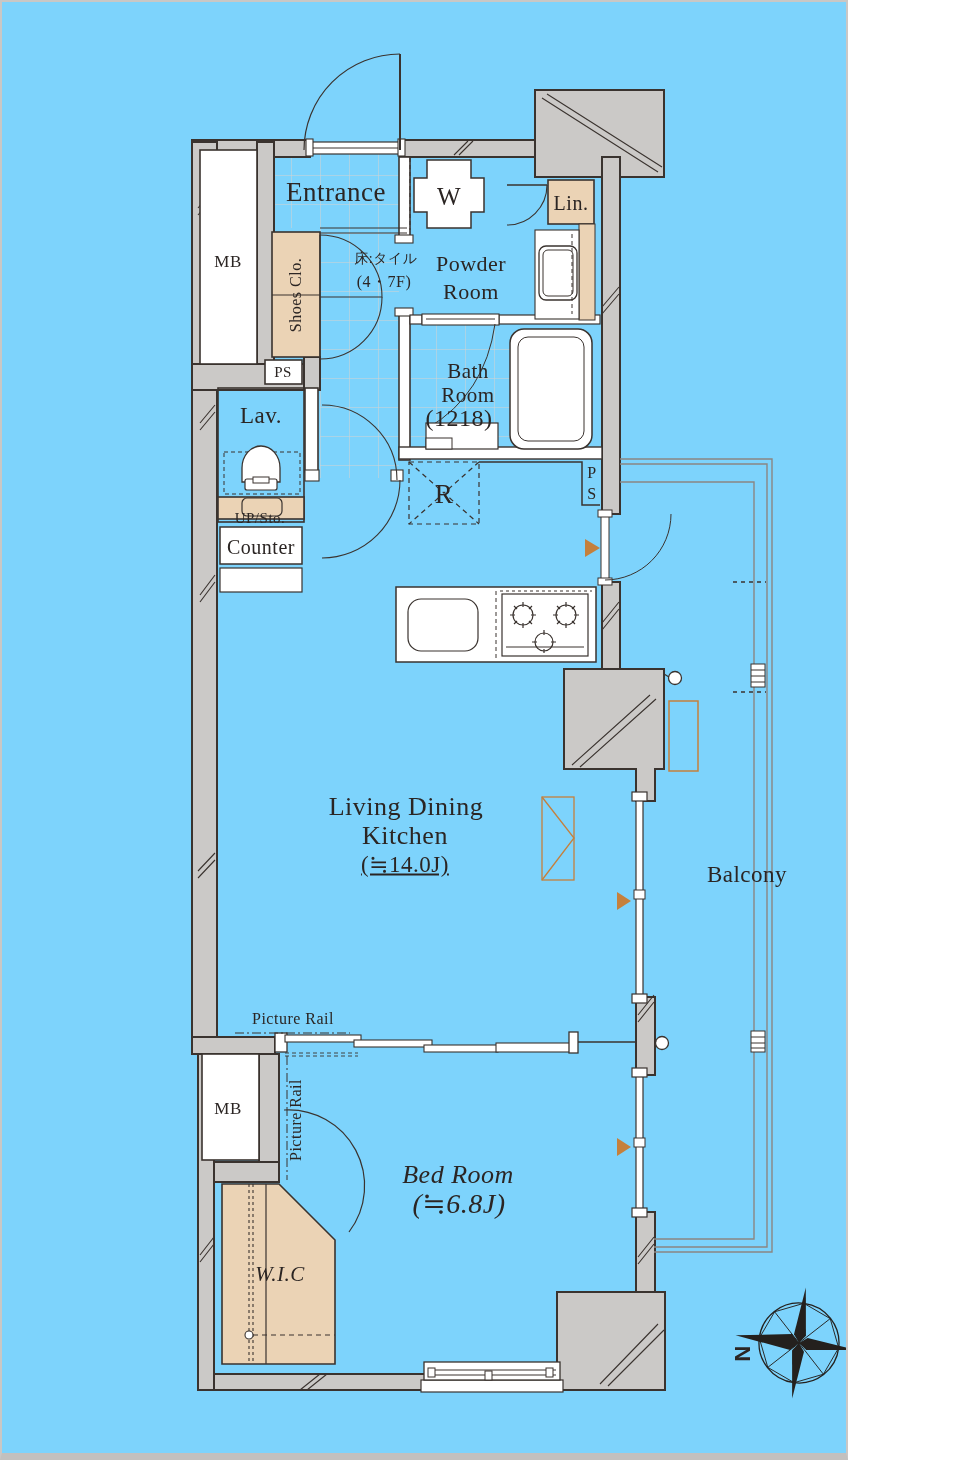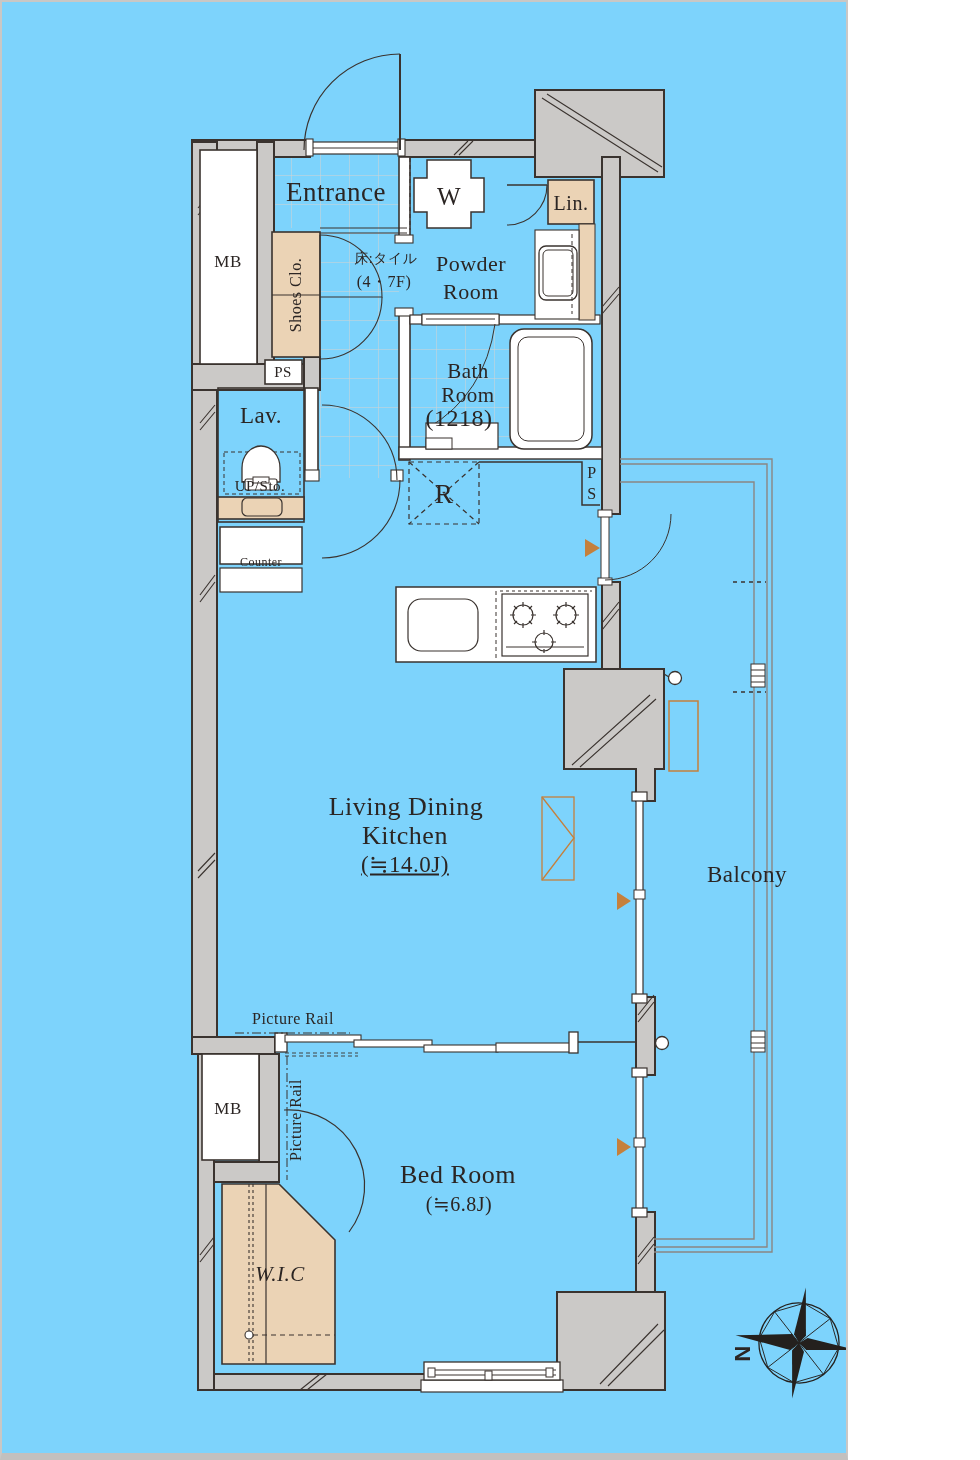--- a/index.html
+++ b/index.html
@@ -288,30 +288,30 @@
   <div class="lbl" style="left:384px;top:257px;font-size:14px;">床:タイル</div>
   <div class="lbl" style="left:382px;top:280px;font-size:16px;">(4・7F)</div>
   <div class="lbl" style="left:447px;top:194px;font-size:25px;">W</div>
   <div class="lbl" style="left:469px;top:262px;font-size:22px;">Powder</div>
   <div class="lbl" style="left:469px;top:290px;font-size:22px;">Room</div>
   <div class="lbl" style="left:569px;top:201px;font-size:20px;">Lin.</div>
   <div class="lbl" style="left:466px;top:369px;font-size:21px;">Bath</div>
   <div class="lbl" style="left:466px;top:393px;font-size:21px;">Room</div>
   <div class="lbl" style="left:457px;top:416px;font-size:24px;">(1218)</div>
   <div class="lbl" style="left:259px;top:413px;font-size:23px;text-align:center;">Lav.</div>
-  <div class="lbl" style="left:258px;top:484px;font-size:15px;text-align:center;">UP/Sto.</div>
-  <div class="lbl" style="left:259px;top:560px;font-size:12px;">Counter</div>
+  <div class="lbl" style="left:258px;top:516px;font-size:15px;text-align:center;">UP/Sto.</div>
+  <div class="lbl" style="left:259px;top:545px;font-size:20px;">Counter</div>
   <div class="lbl" style="left:442px;top:492px;font-size:27px;">R</div>
   <div class="lbl" style="left:590px;top:471px;font-size:16px;">P</div>
   <div class="lbl" style="left:590px;top:492px;font-size:16px;">S</div>
   <div class="lbl" style="left:404px;top:805px;font-size:26px;">Living Dining</div>
   <div class="lbl" style="left:403px;top:834px;font-size:26px;">Kitchen</div>
   <div class="lbl" style="left:403px;top:862px;font-size:23px;text-decoration:underline;">(≒14.0J)</div>
   <div class="lbl" style="left:697px;top:872px;font-size:23px;margin-left:48px;">Balcony</div>
   <div class="lbl" style="left:291px;top:1017px;font-size:16px;">Picture Rail</div>
   <div class="lbl rot-ccw" style="left:294px;top:1118px;font-size:16px;">Picture Rail</div>
   <div class="lbl" style="left:226px;top:1106px;font-size:17px;">MB</div>
   <div class="lbl" style="left:278px;top:1272px;font-size:21px;font-style:italic;">W.I.C</div>
-  <div class="lbl" style="left:456px;top:1173px;font-size:26px;">Bed Room</div>
-  <div class="lbl" style="left:457px;top:1202px;font-size:20px;">(≒6.8J)</div>
+  <div class="lbl" style="left:456px;top:1173px;font-size:26px;font-style:italic;">Bed Room</div>
+  <div class="lbl" style="left:457px;top:1202px;font-size:28px;font-style:italic;">(≒6.8J)</div>
   <div class="lbl rot-cw sans" style="left:740px;top:1352px;font-size:22px;font-weight:bold;">N</div>
 
 </div>
 
 </body></html>

